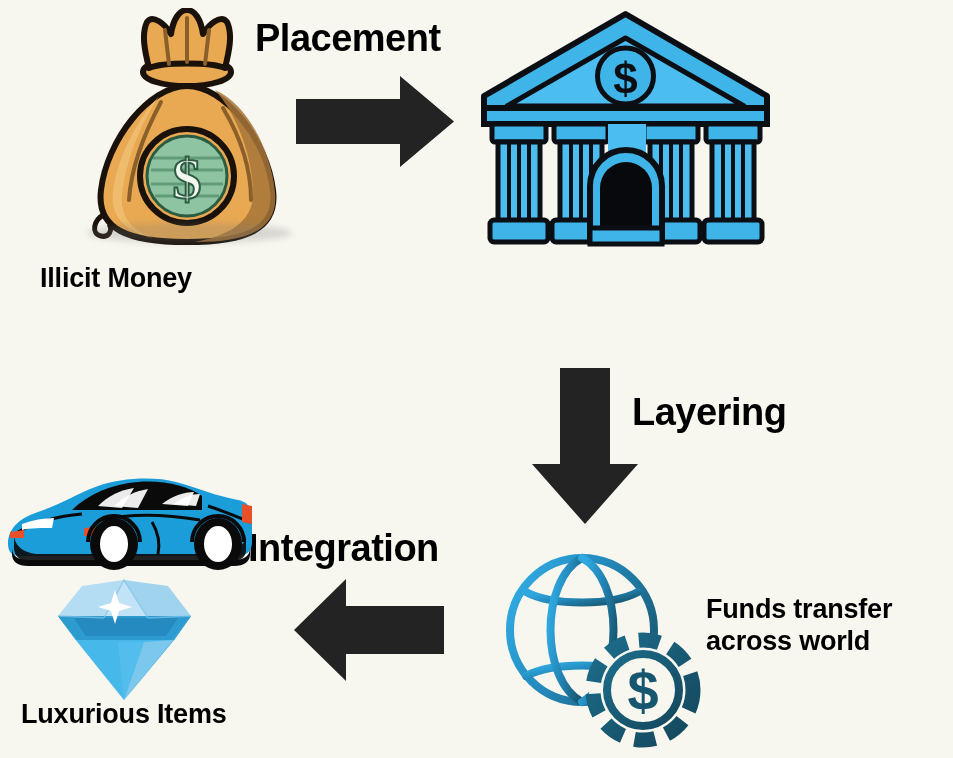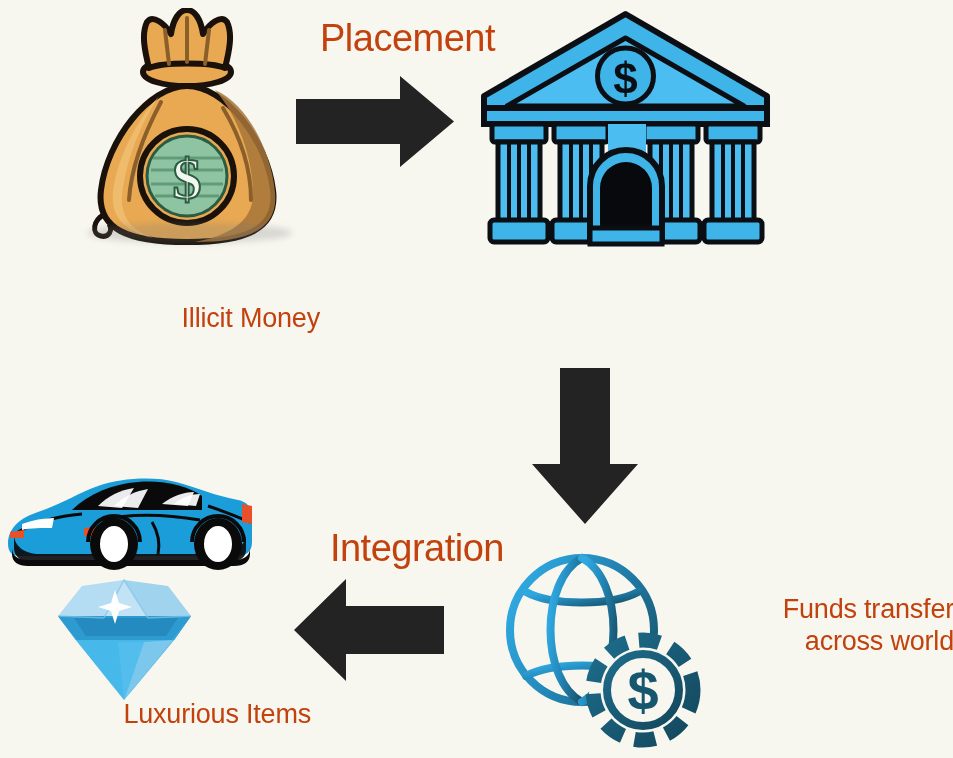--- a/index.html
+++ b/index.html
@@ -13,23 +13,23 @@
   }
   #canvas {
     position: relative;
     width: 953px;
     height: 758px;
     background: #f7f6ef;
     overflow: hidden;
   }
   .label {
     position: absolute;
-    color: #c2410c;
-    font-weight: normal;
-    text-align: right;
+    color: #000000;
+    font-weight: bold;
+    text-align: left;
     line-height: 1.18;
     letter-spacing: -0.2px;
     white-space: pre-line;
   }
   .caption { font-size: 27px; }
   .stage-label { font-size: 38px; letter-spacing: -0.5px; }
   .arrow { position: absolute; }
 
   
   .bag-wrap { position: absolute; left: 75px; top: 8px; width: 225px; height: 250px; }
@@ -51,21 +51,21 @@
 
   
   .diamond-wrap { position: absolute; left: 52px; top: 572px; width: 145px; height: 132px; }
 
   
   .arrow-right { left: 296px; top: 74px; width: 158px; height: 95px; }
   .arrow-down  { left: 530px; top: 368px; width: 110px; height: 156px; }
   .arrow-left  { left: 292px; top: 576px; width: 152px; height: 108px; }
 
   
-  .lbl-illicit    { left: 40px;  top: 263px; width: 280px; margin-top: 40px; }
+  .lbl-illicit    { left: 40px;  top: 263px; width: 280px; }
   .lbl-bank       { left: 420px; top: 262px; width: 390px; }
   .lbl-funds      { left: 706px; top: 594px; width: 248px; }
   .lbl-lux        { left: 0px;   top: 699px; width: 290px; padding-left: 21px; }
 
   .lbl-placement  { left: 255px; top: 16px;  width: 240px; }
   .lbl-layering   { left: 632px; top: 390px; width: 200px; }
   .lbl-integration{ left: 248px; top: 526px; width: 256px; }
 </style>
 </head>
 <body>
@@ -167,20 +167,21 @@
 
       <path d="M122 226 L122 180 A26 26 0 0 1 174 180 L174 226 Z" fill="#07090c"></path>
 
       <rect x="112" y="220" width="72" height="16" fill="#3fb4e8" stroke="#0b0f14" stroke-width="5"></rect>
     </svg>
   </div>
 
   <svg class="arrow arrow-down" viewBox="0 0 110 156">
     <path d="M30 0 L80 0 L80 96 L108 96 L55 156 L2 96 L30 96 Z" fill="#232323"></path>
   </svg>
+  <div class="label stage-label lbl-layering">Layering</div>
 
   <div class="globe-wrap">
     <svg width="215" height="200" viewBox="0 0 215 200">
       <defs>
         <linearGradient id="globeGrad" x1="0" y1="0.3" x2="1" y2="0.8">
           <stop offset="0%" stop-color="#2fa8e0"></stop>
           <stop offset="45%" stop-color="#2387b8"></stop>
           <stop offset="100%" stop-color="#17566f"></stop>
         </linearGradient>
         <linearGradient id="coinGrad" x1="0" y1="0" x2="1" y2="1">

